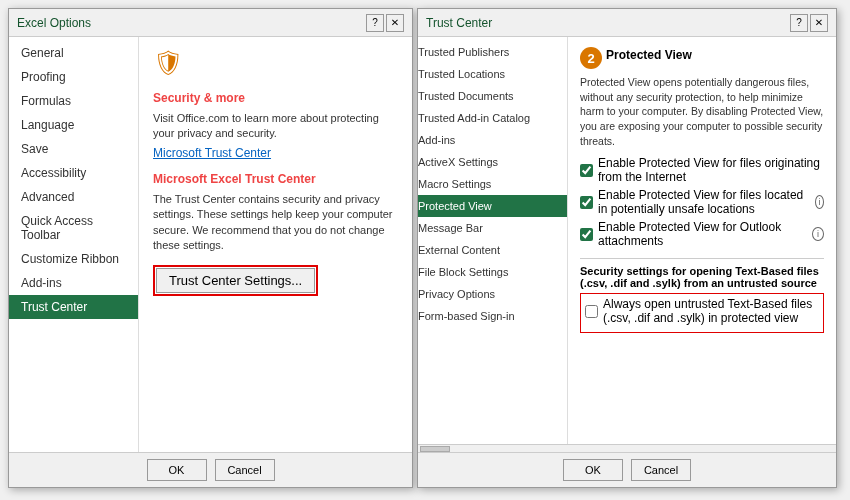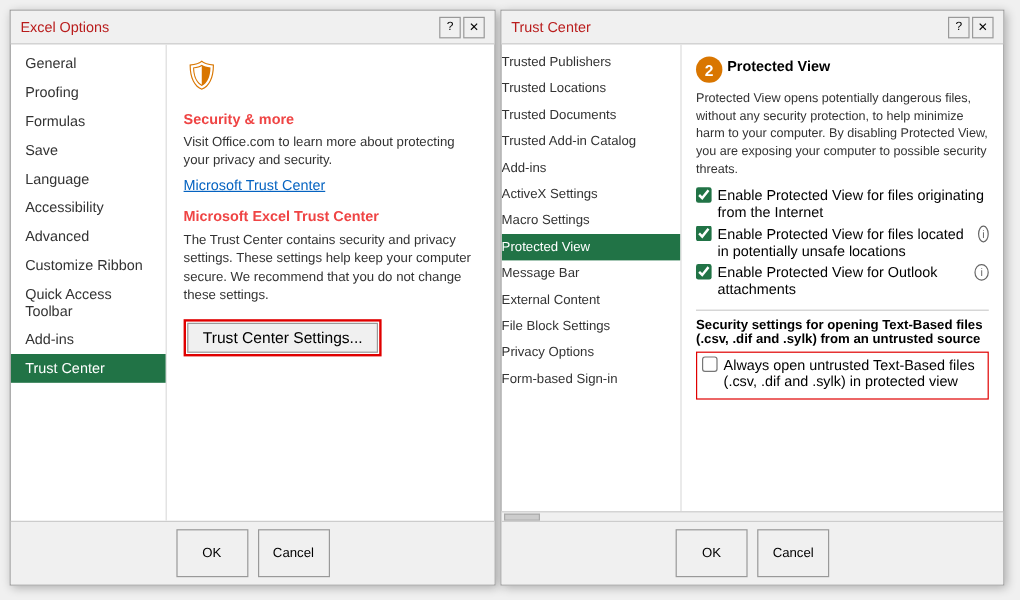--- a/index.html
+++ b/index.html
@@ -20,21 +20,21 @@
       background: #f0f0f0;
       border-bottom: 1px solid #ccc;
       padding: 4px 8px;
       display: flex;
       align-items: center;
       justify-content: space-between;
       height: 28px;
     }
     .dialog-title {
       font-size: 12px;
-      color: #b91c1c;
+      color: #14532d;
     }
     .titlebar-buttons {
       display: flex;
       gap: 2px;
     }
     .titlebar-btn {
       width: 18px;
       height: 18px;
       border: 1px solid #999;
       background: #f0f0f0;
@@ -120,21 +120,21 @@
     .dialog-footer {
       border-top: 1px solid #ccc;
       padding: 6px 10px;
       display: flex;
       justify-content: center;
       gap: 8px;
       background: #f0f0f0;
     }
     .footer-btn {
       width: 60px;
-      height: 40px;
+      height: 22px;
       border: 1px solid #999;
       background: #f0f0f0;
       cursor: pointer;
       font-size: 11px;
     }
 
     
     .right-dialog {
       width: 420px;
       height: 480px;
@@ -180,21 +180,21 @@
       margin-bottom: 6px;
     }
     .tc-desc {
       font-size: 10.5px;
       color: #333;
       line-height: 1.4;
       margin-bottom: 8px;
     }
     .checkbox-row {
       display: flex;
-      align-items: flex-start;
+      align-items: center;
       gap: 5px;
       margin-bottom: 4px;
       font-size: 11px;
     }
     .checkbox-row input[type=checkbox] {
       accent-color: #217346;
       width: 13px;
       height: 13px;
     }
     .security-block {
@@ -266,26 +266,26 @@
       <button class="titlebar-btn">?</button>
       <button class="titlebar-btn">✕</button>
     </div>
   </div>
   <div class="dialog-body">
 
     <div class="left-nav">
       <div class="nav-item">General</div>
       <div class="nav-item">Proofing</div>
       <div class="nav-item">Formulas</div>
+      <div class="nav-item">Language</div>
       <div class="nav-item">Save</div>
-      <div class="nav-item">Language</div>
       <div class="nav-item">Accessibility</div>
       <div class="nav-item">Advanced</div>
+      <div class="nav-item">Quick Access Toolbar</div>
       <div class="nav-item">Customize Ribbon</div>
-      <div class="nav-item">Quick Access Toolbar</div>
       <div class="nav-item">Add-ins</div>
       <div class="nav-item active">Trust Center</div>
     </div>
 
     <div class="left-content">
       <div class="security-header">
         <span class="shield-icon">🛡</span>
       </div>
       <div class="section-title">Security &amp; more</div>
       <p class="security-text" style="margin-bottom:4px;">Visit Office.com to learn more about protecting your privacy and security.</p>

